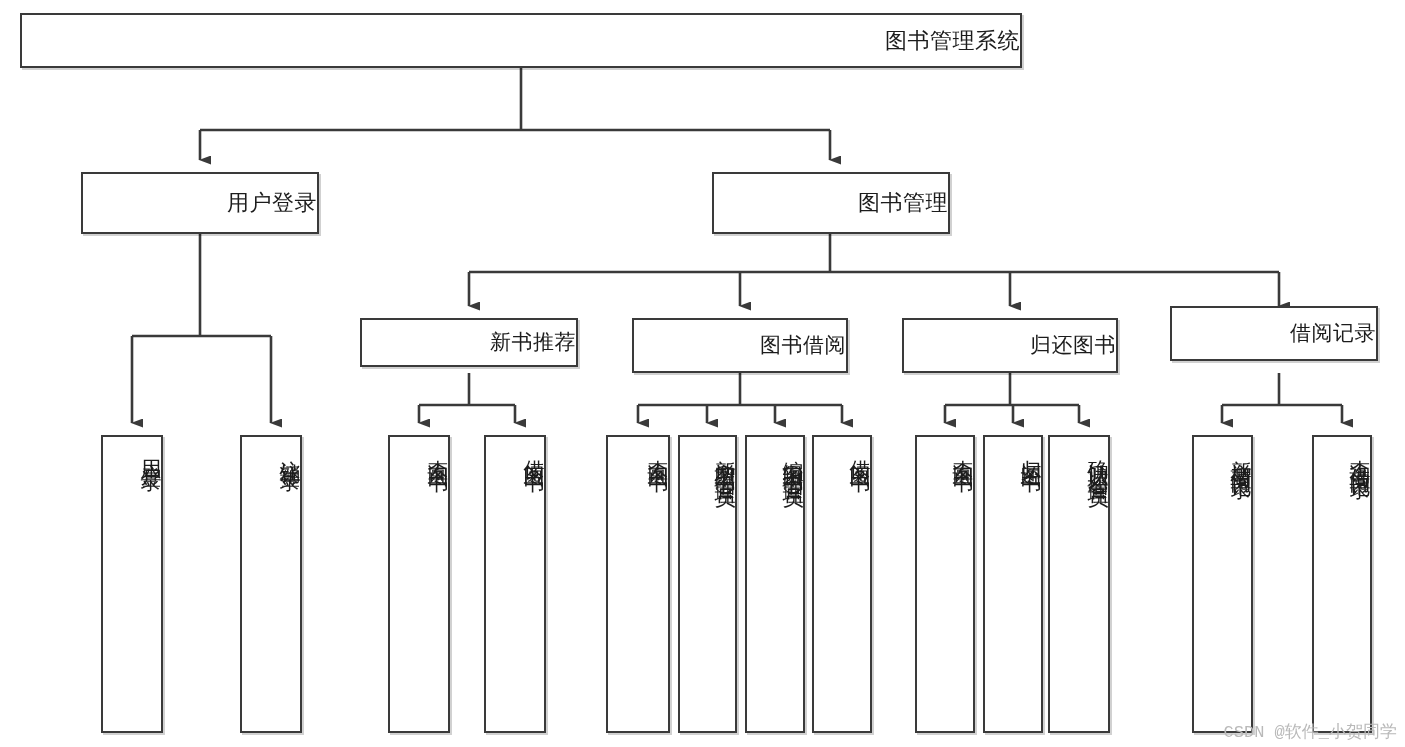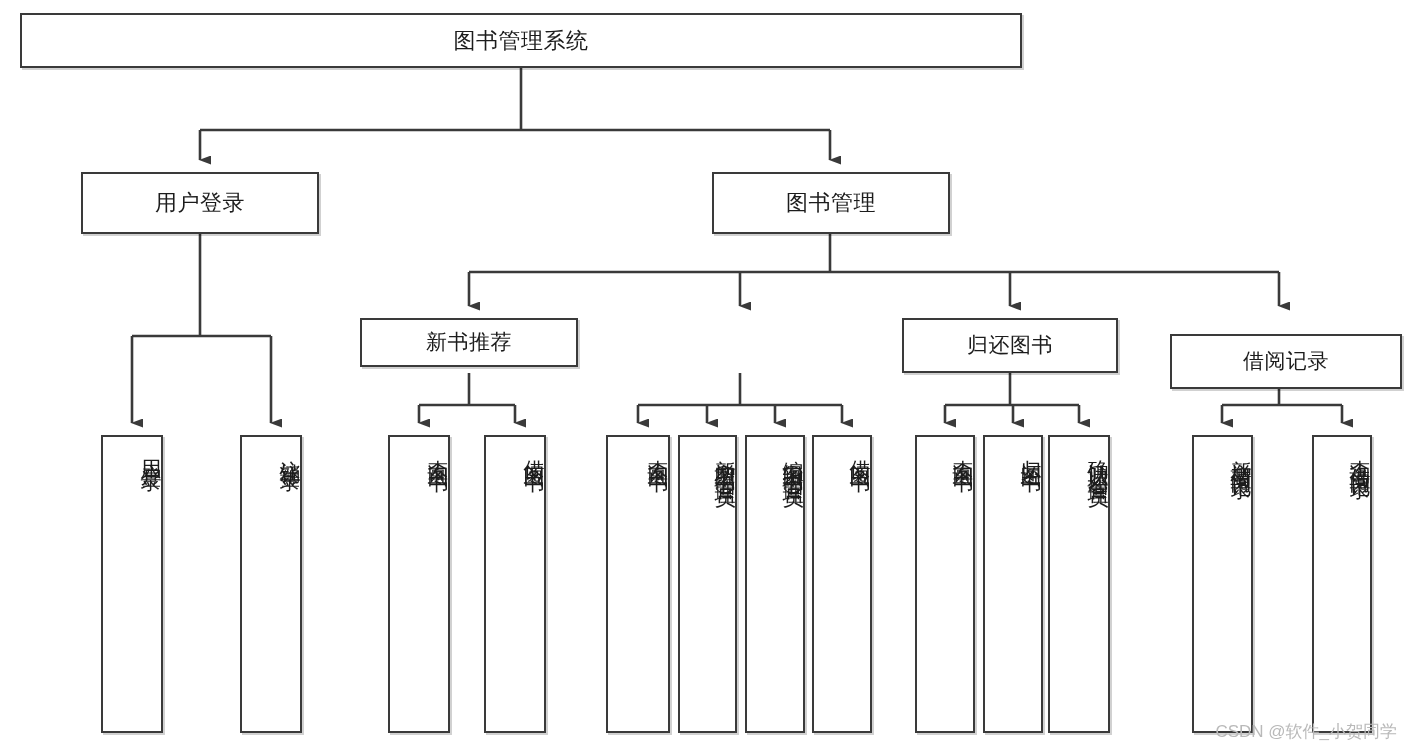--- a/index.html
+++ b/index.html
@@ -22,21 +22,21 @@
     width: 1405px;
     height: 747px;
   }
   .node-box {
     position: absolute;
     box-sizing: border-box;
     border: 2.5px solid #3a3a3a;
     background: #ffffff;
     display: flex;
     align-items: center;
-    justify-content: center;
+    justify-content: flex-end;
     box-shadow: 2px 2px 0 0 rgba(0,0,0,0.18);
   }
   .node-label {
     color: #1c1c1c;
     font-size: 21px;
     line-height: 1.15;
     letter-spacing: 0.5px;
     white-space: nowrap;
     text-align: center;
   }
@@ -58,21 +58,21 @@
   .node-box.root .node-label { font-size: 22px; }
   .node-box.level1 .node-label { font-size: 22px; }
   .node-box.level2 .node-label { font-size: 21px; }
   #watermark {
     position: absolute;
     right: 8px;
     bottom: 4px;
     font-size: 17px;
     color: #b9b9b9;
     white-space: nowrap;
-    font-family: Liberation Sans, sans-serif;
+    font-family: Liberation Mono, monospace;
   }
 </style>
 </head>
 <body>
 
 <div id="canvas">
 
   <svg id="diagram-svg" viewBox="0 0 1405 747" xmlns="http://www.w3.org/2000/svg">
     <defs>
       <marker id="arrowhead" markerWidth="10" markerHeight="12" refX="4.5" refY="11" orient="auto" markerUnits="userSpaceOnUse">
@@ -132,24 +132,27 @@
   <div class="node-box level1" style="left:81px; top:172px; width:238px; height:62px;">
     <span class="node-label">用户登录</span>
   </div>
   <div class="node-box level1" style="left:712px; top:172px; width:238px; height:62px;">
     <span class="node-label">图书管理</span>
   </div>
 
   <div class="node-box level2" style="left:360px; top:318px; width:218px; height:49px;">
     <span class="node-label">新书推荐</span>
   </div>
+  <div class="node-box level2" style="left:632px; top:318px; width:216px; height:55px;">
+    <span class="node-label">图书借阅</span>
+  </div>
   <div class="node-box level2" style="left:902px; top:318px; width:216px; height:55px;">
     <span class="node-label">归还图书</span>
   </div>
-  <div class="node-box level2" style="left:1170px; top:334px; width:232px; height:55px;">
+  <div class="node-box level2" style="left:1170px; top:306px; width:208px; height:55px;">
     <span class="node-label">借阅记录</span>
   </div>
 
   <div class="node-box vertical" style="left:101px; top:435px; width:62px; height:298px;">
     <span class="node-label">用户登录</span>
   </div>
   <div class="node-box vertical" style="left:240px; top:435px; width:62px; height:298px;">
     <span class="node-label">注销登录</span>
   </div>
   <div class="node-box vertical" style="left:388px; top:435px; width:62px; height:298px;">

